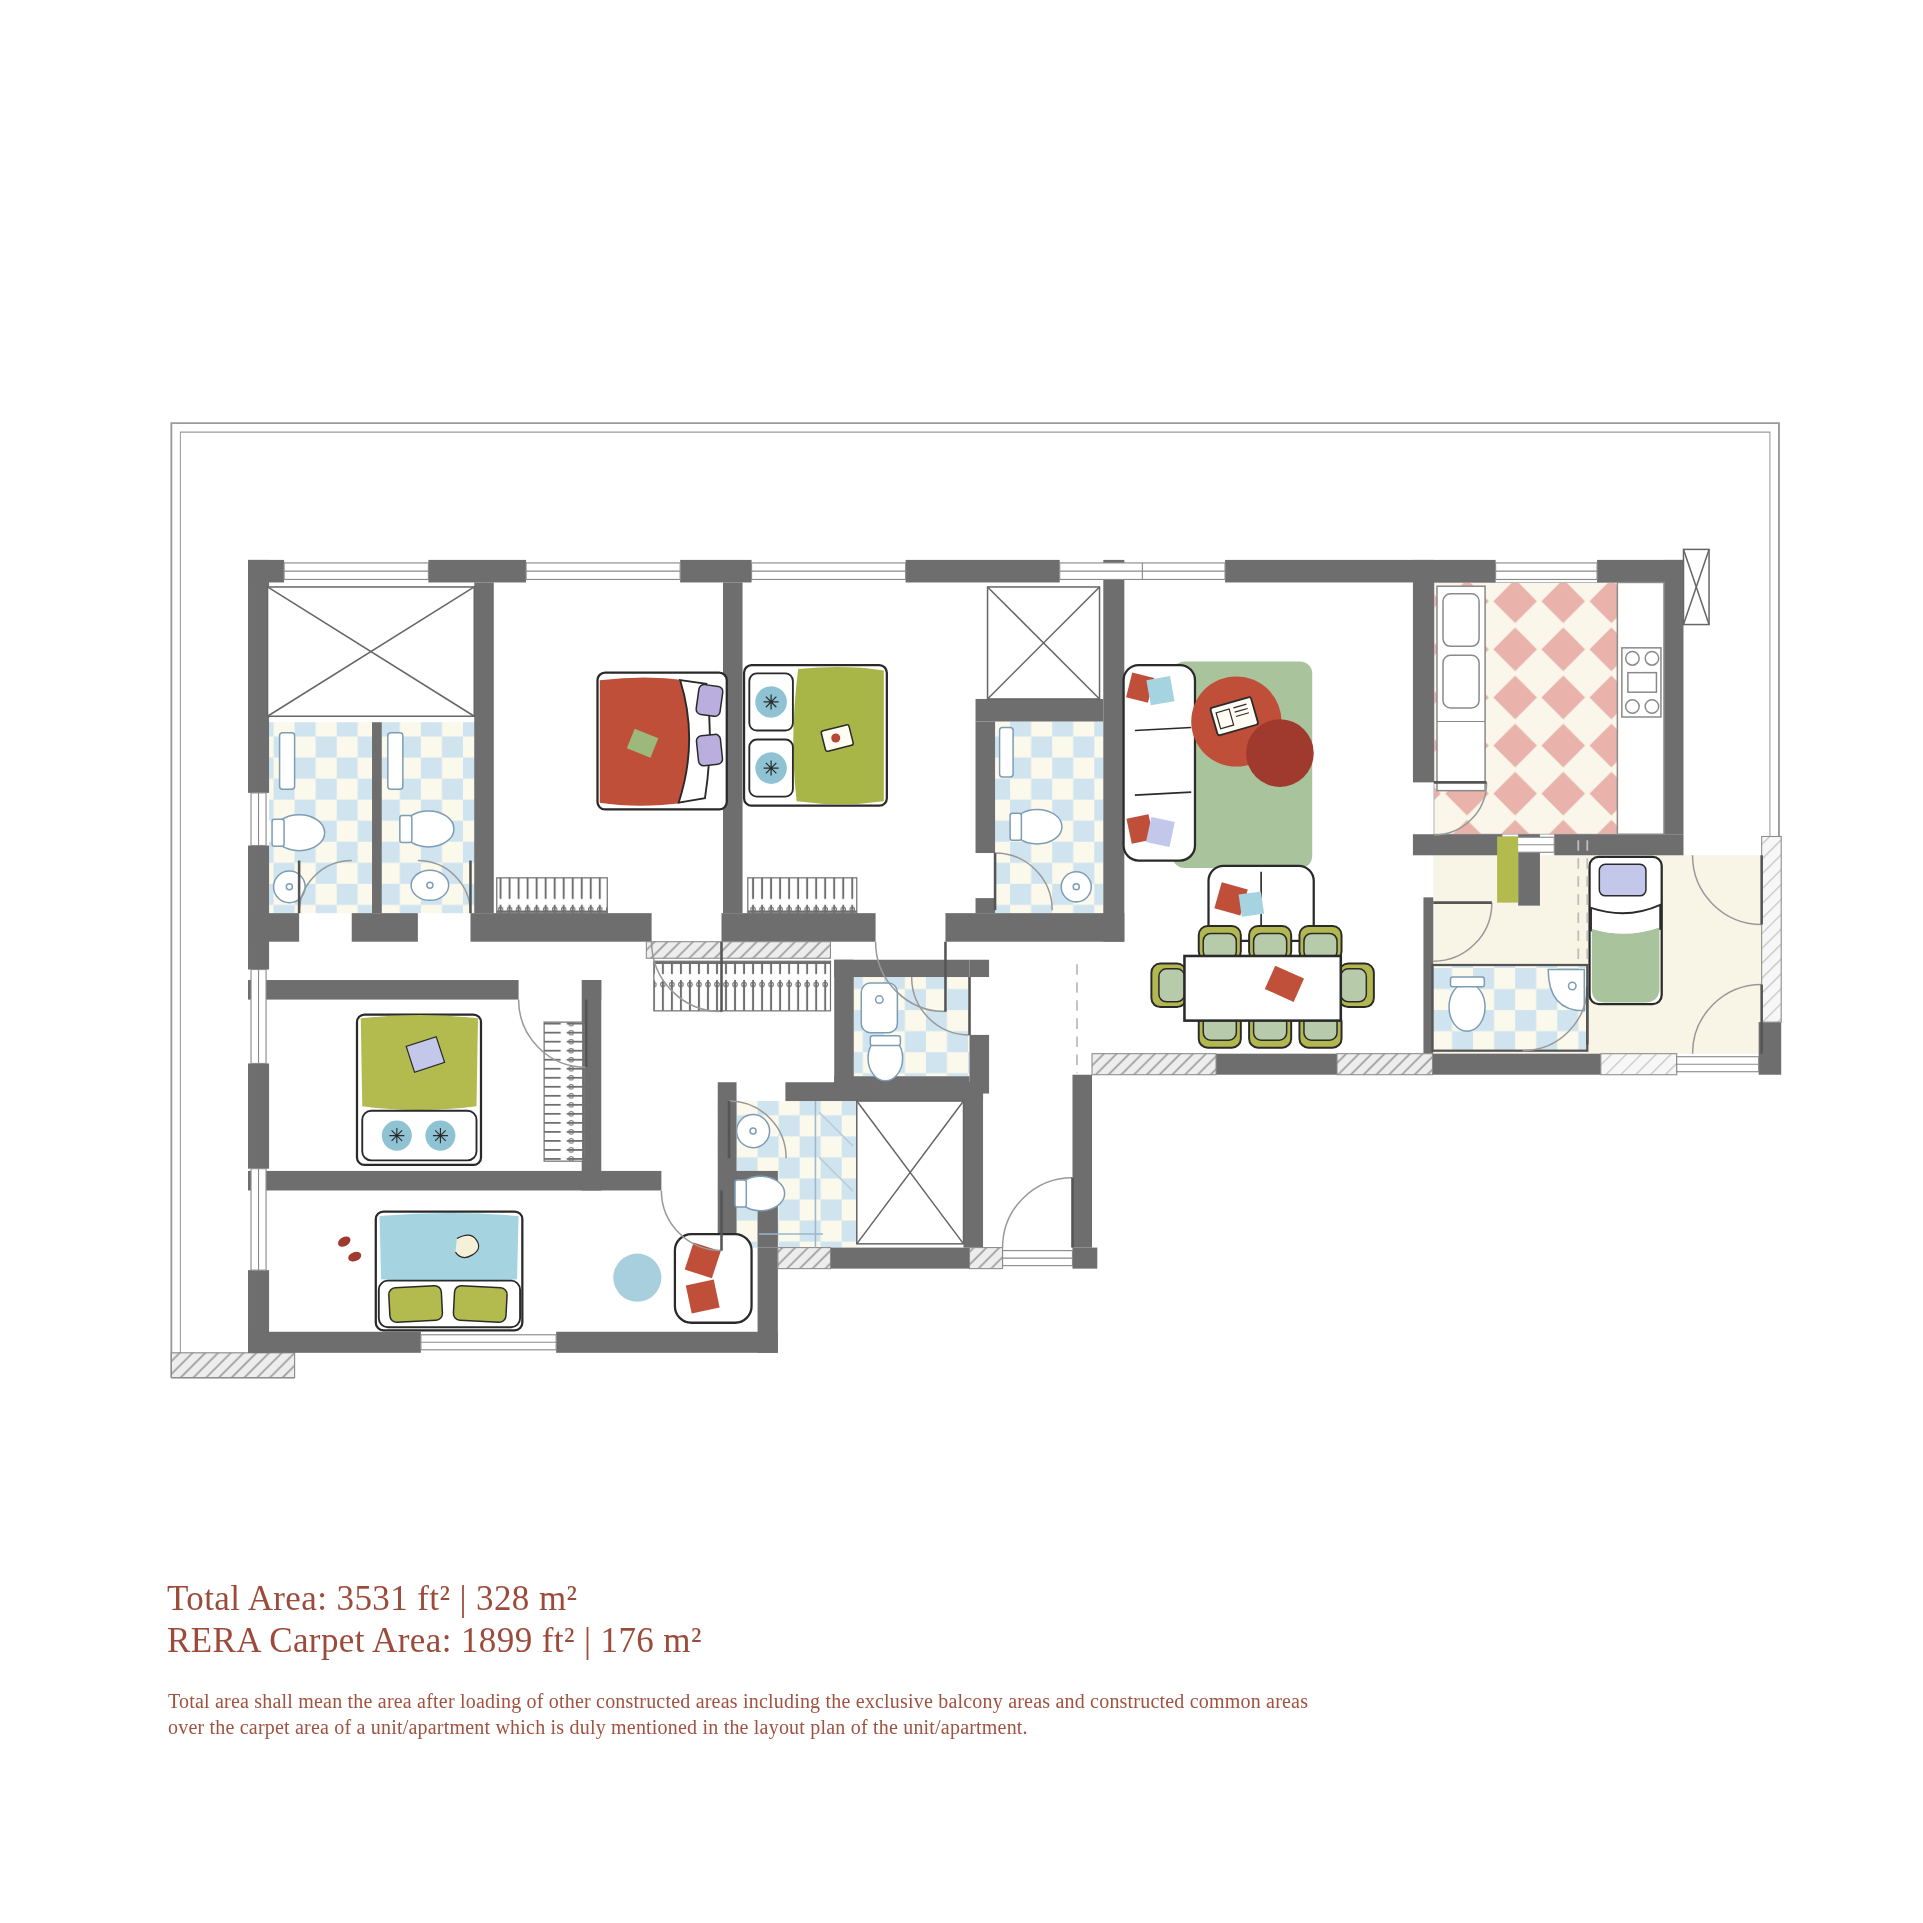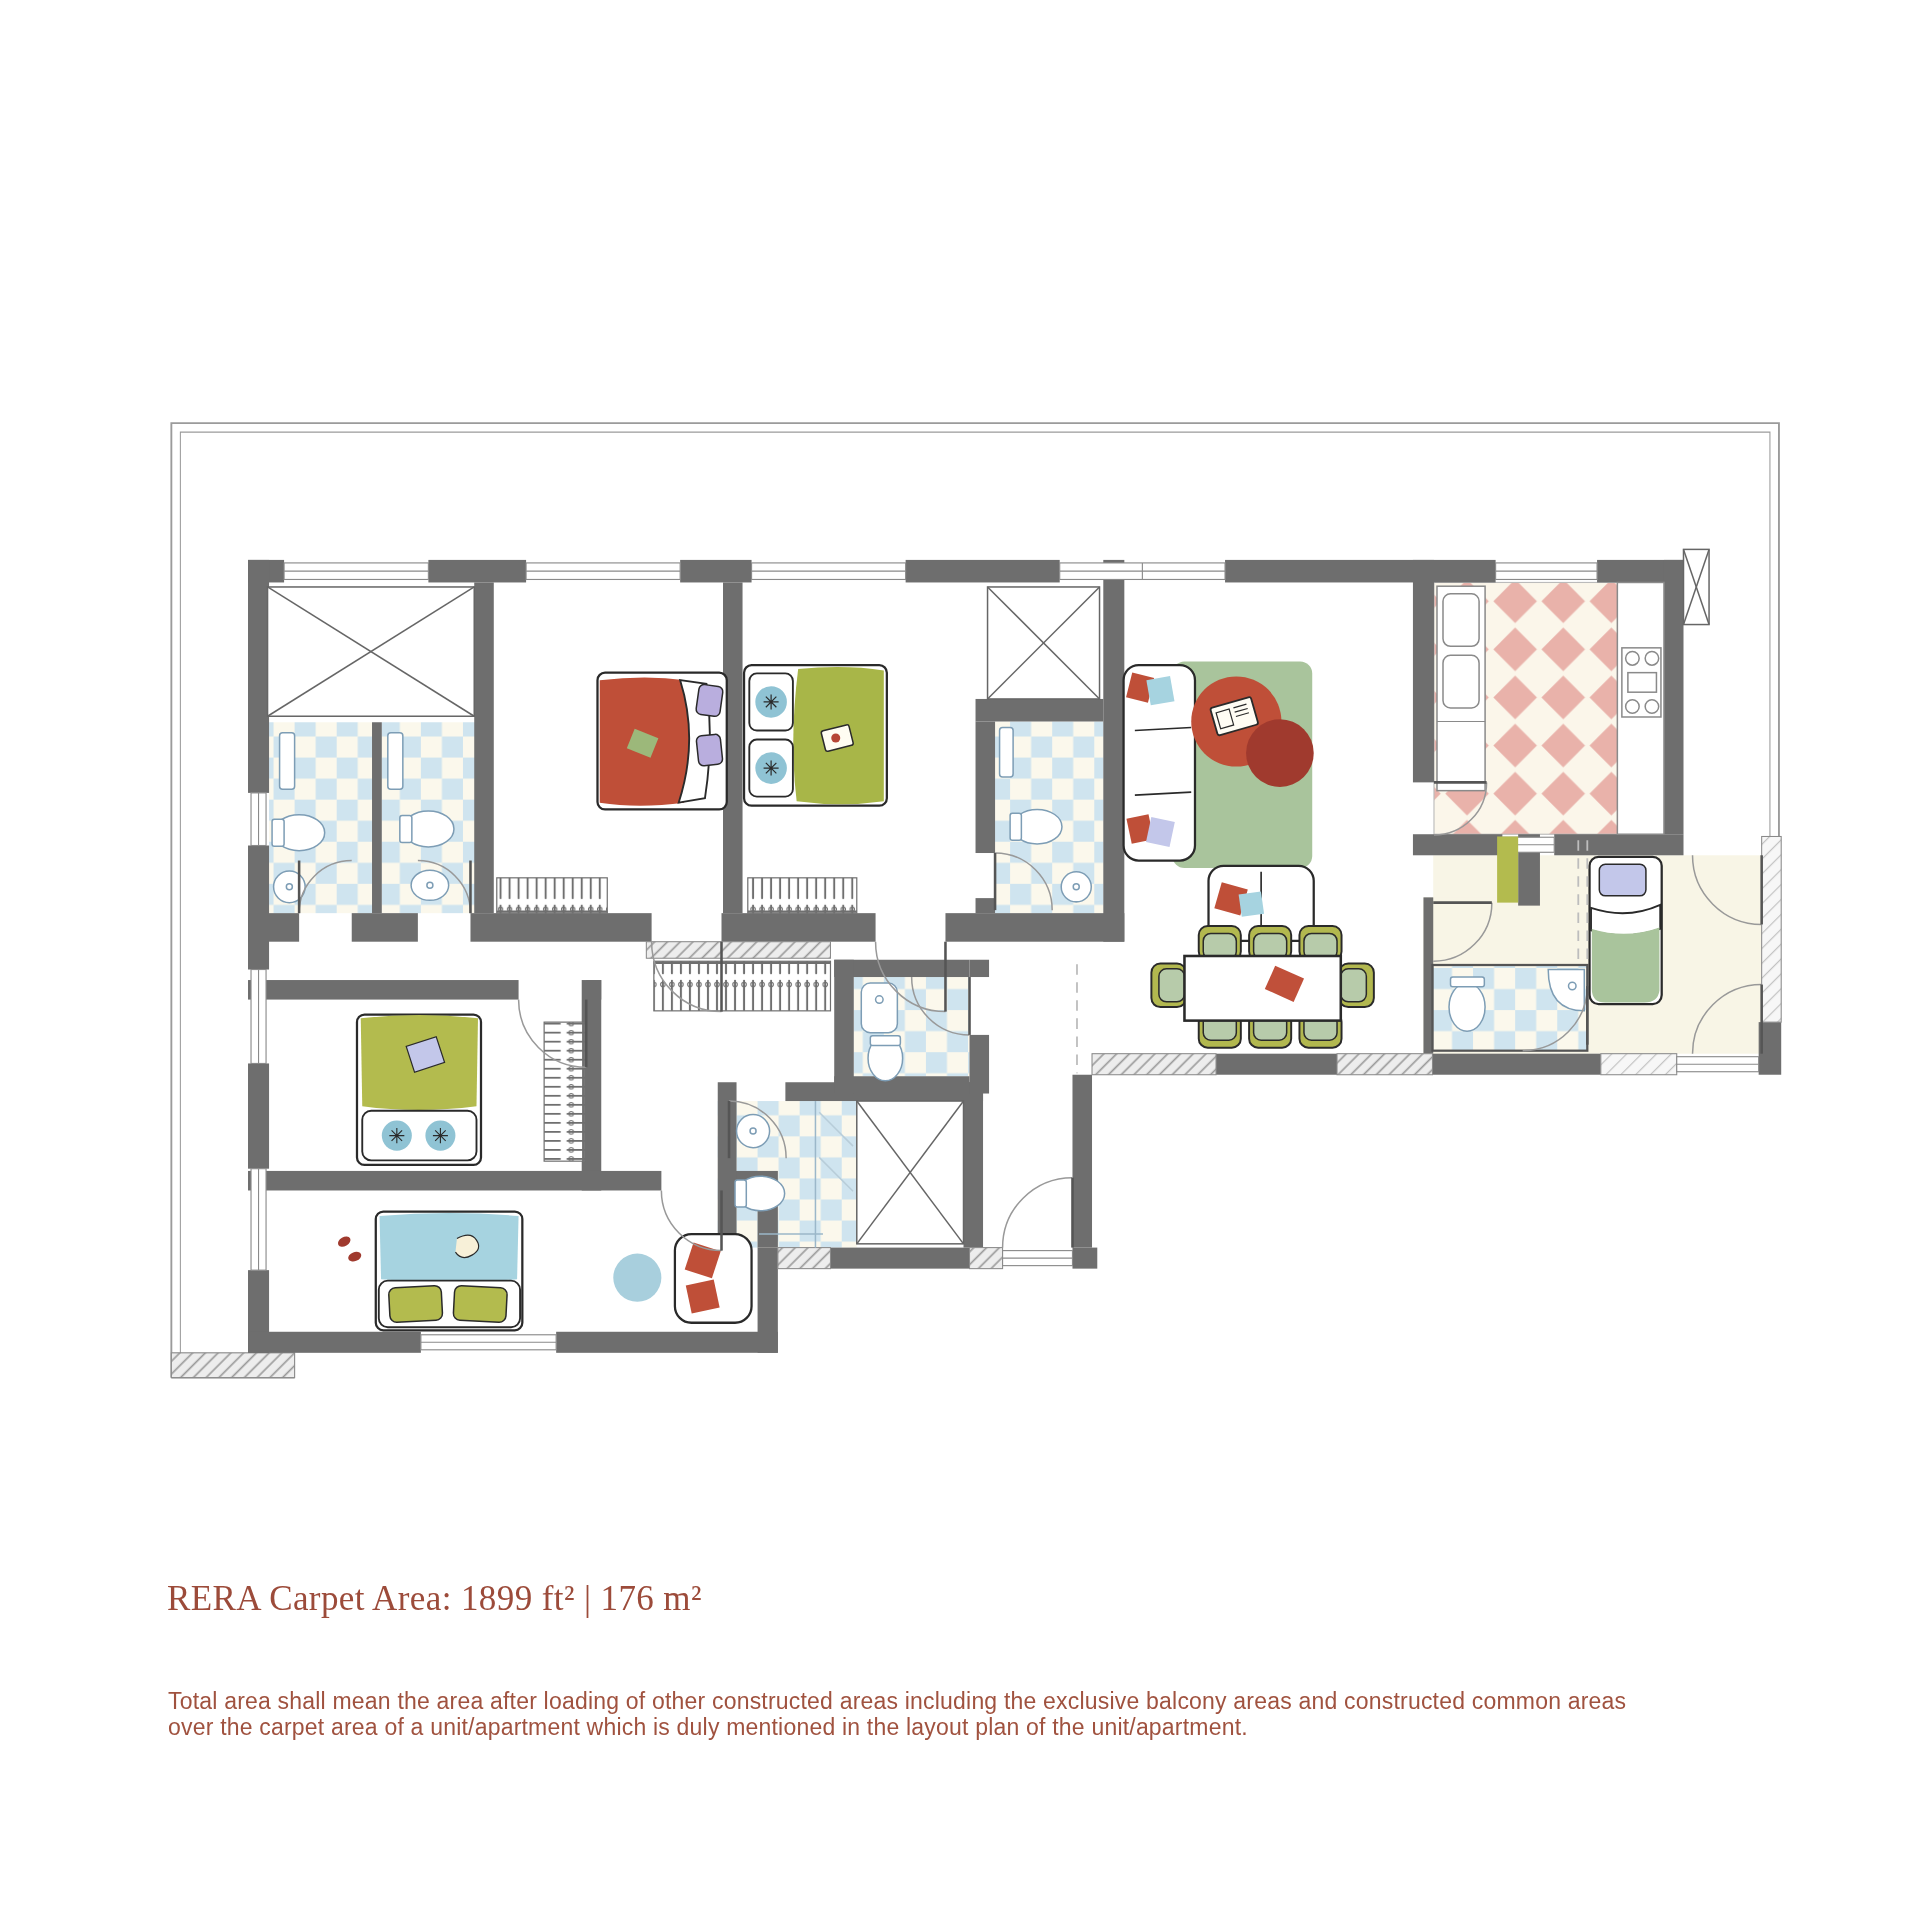--- a/index.html
+++ b/index.html
@@ -3,21 +3,21 @@
 <meta charset="utf-8">
 <style>
   html,body{margin:0;padding:0;background:#ffffff;}
   .page{position:relative;width:1924px;height:1924px;background:#ffffff;overflow:hidden;
         font-family:"Liberation Serif", serif;}
   .plan-svg{position:absolute;left:0;top:0;width:1924px;height:1924px;}
   .summary{position:absolute;left:167px;top:1578px;color:#9c4b3a;}
   .summary .line{font-size:35px;line-height:42px;letter-spacing:0.4px;}
   .disclaimer{position:absolute;left:168px;top:1689px;color:#a0523f;
               font-family:"Liberation Sans", sans-serif;}
-  .disclaimer .dline{font-size:23px;line-height:25.6px;letter-spacing:0.2px;}
+  .disclaimer .dline{font-size:20px;line-height:25.6px;letter-spacing:0.2px;font-family:Liberation Serif, serif;}
 </style>
 </head>
 <body>
 
 <div class="page">
 
 <svg class="plan-svg" viewBox="0 0 2560 2560">
   <defs>
     <pattern id="tileBlue" width="56" height="56" patternUnits="userSpaceOnUse">
       <rect width="56" height="56" fill="#fbf8ec"></rect>
@@ -476,20 +476,21 @@
       <line x1="2112" y1="1312" x2="2112" y2="1390"></line>
       <line x1="1427" y1="1660" x2="1427" y2="1567"></line>
       <line x1="2344" y1="1138" x2="2344" y2="1230"></line>
       <line x1="2344" y1="1402" x2="2344" y2="1310"></line>
     </g>
     <line x1="1433" y1="1283" x2="1433" y2="1428" stroke="#bdbdbd" stroke-width="2.4" stroke-dasharray="14 10"></line>
   </g>
 </svg>
 
 <div class="summary">
+  <div class="line">Total Area: 3531 ft² | 328 m²</div>
   <div class="line">RERA Carpet Area: 1899 ft² | 176 m²</div>
 </div>
 
 <div class="disclaimer">
   <div class="dline">Total area shall mean the area after loading of other constructed areas including the exclusive balcony areas and constructed common areas</div>
   <div class="dline">over the carpet area of a unit/apartment which is duly mentioned in the layout plan of the unit/apartment.</div>
 </div>
 
 </div>
 

